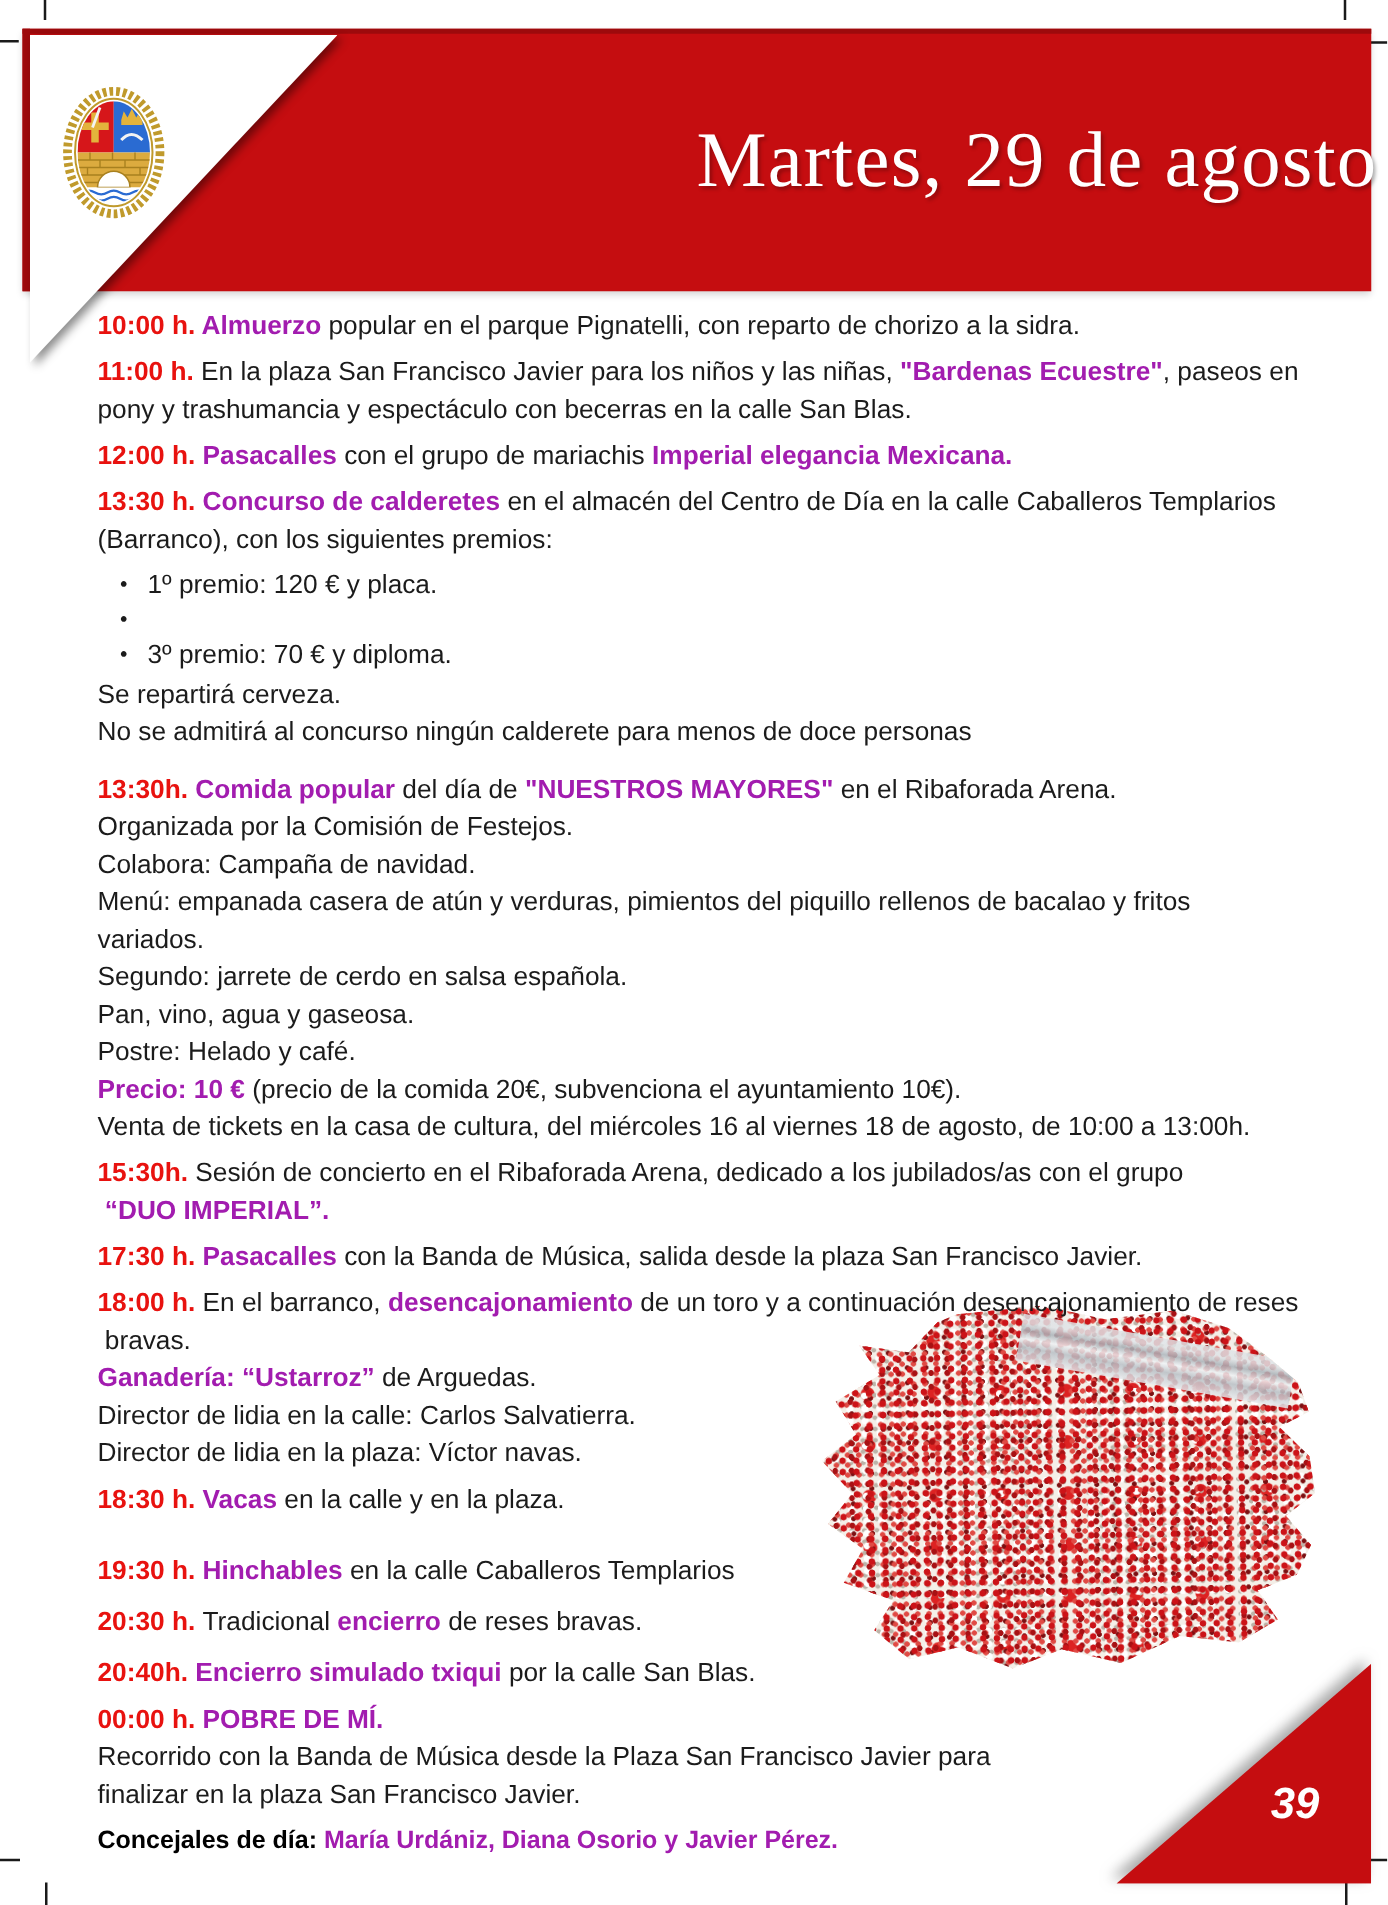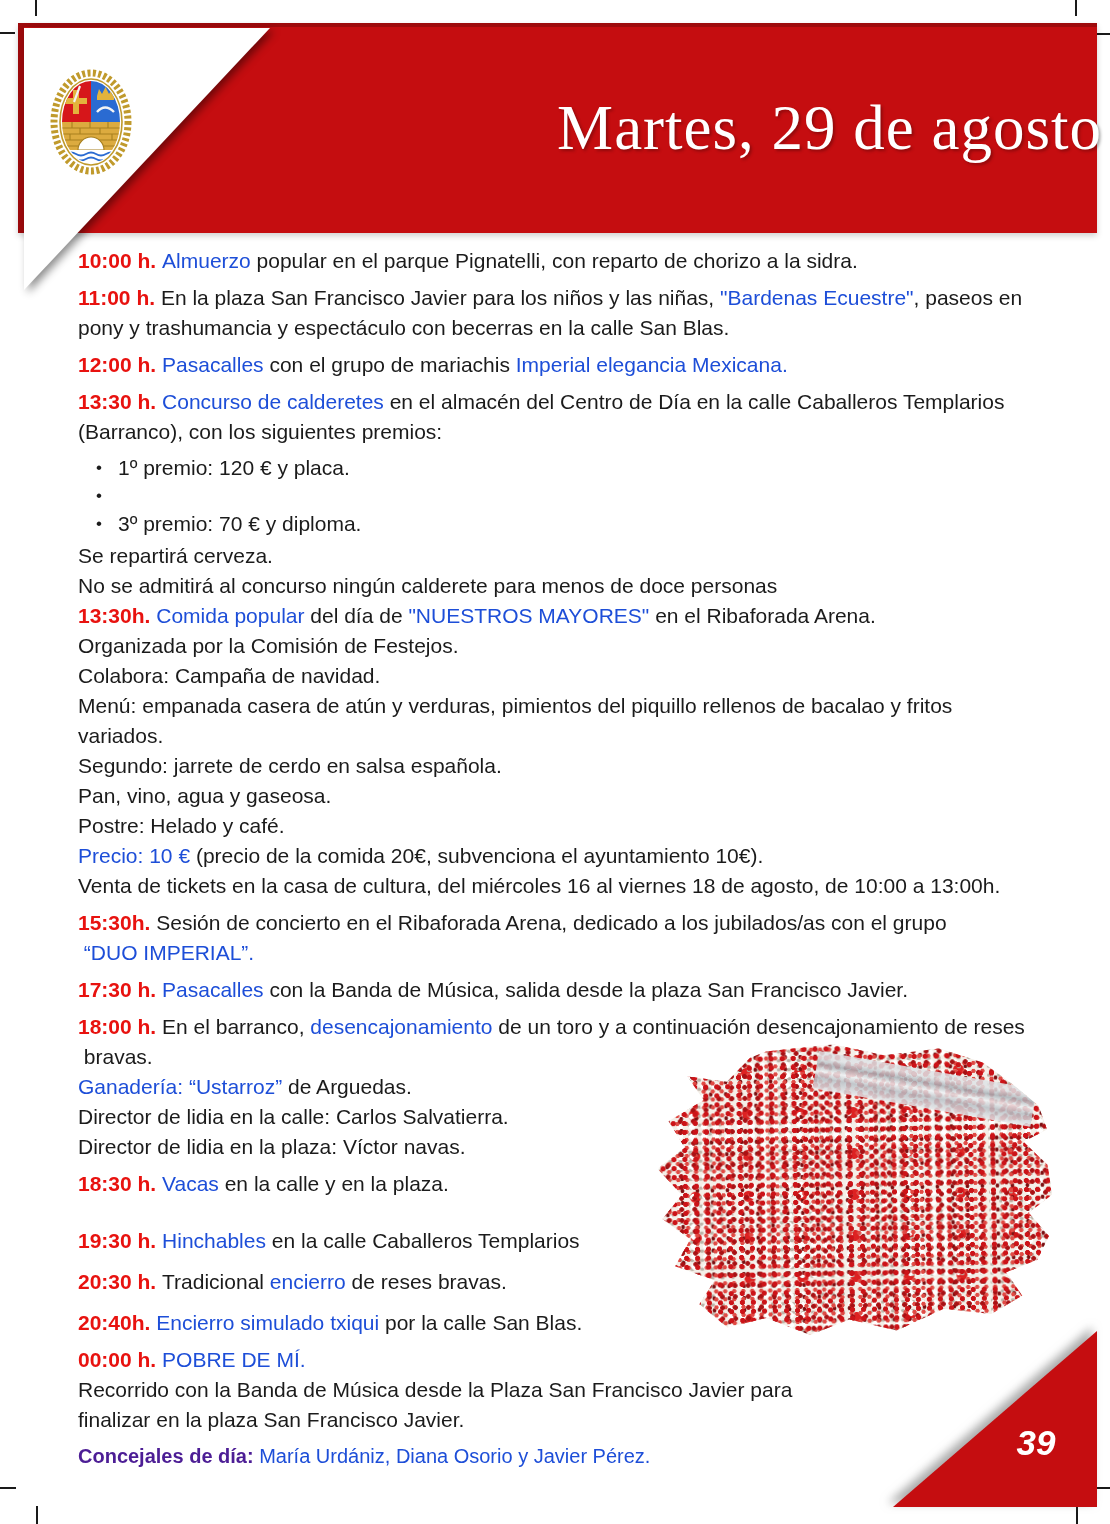--- a/index.html
+++ b/index.html
@@ -25,23 +25,23 @@
   .fold{position:absolute;left:0;top:0;width:100%;height:100%;background:#ffffff;
     clip-path:polygon(0 0,100% 0,0 100%);}
   .crest{position:absolute;left:26px;top:40px;width:82px;height:108px;}
   
   .content{position:absolute;left:78px;top:246px;width:982px;z-index:3;}
   .para{margin:0 0 7px 0;font-size:21px;line-height:30px;white-space:pre-wrap;}
   .bullet-line{margin:0 0 0 18px;font-size:21px;line-height:28px;display:flex;}
   .bullet-group{margin:4px 0 3px 0;}
   .dot{width:22px;color:#1b1b1b;font-size:17px;line-height:28px;}
   .seg-time{color:#e8120f;font-weight:bold;}
-  .seg-bold{font-weight:normal;color:#1d4ed8;}
+  .seg-bold{font-weight:bold;color:#a21caf;}
   .seg-normal{font-weight:normal;}
-  .seg-redbold{color:#4c1d95;font-weight:bold;}
+  .seg-redbold{color:#000000;font-weight:bold;}
   .footer-line{margin-top:6px;font-size:20px;line-height:28px;white-space:pre-wrap;}
   
   .crowd-photo{
     position:absolute;left:658px;top:1044px;width:394px;height:296px;z-index:1;
     transform:rotate(-1deg);
     background-color:#f4efe8;
     background-image:
       radial-gradient(circle,#cc1318 2.4px,transparent 2.9px),
       radial-gradient(circle,#a81114 2.1px,transparent 2.6px),
       radial-gradient(circle,#e04a44 1.9px,transparent 2.4px),
@@ -145,21 +145,21 @@
         </div>
         <div class="bullet-line">
           <span class="dot">•</span>
         </div>
         <div class="bullet-line">
           <span class="dot">•</span>
           <span><span class="seg-normal">3º premio: 70 € y diploma.</span></span>
         </div>
       </div>
       <div class="para" style="margin-bottom: 0px;"><span class="seg-normal">Se repartirá cerveza.</span></div>
-      <div class="para" style="margin-bottom: 0px;"><span class="seg-normal">No se admitirá al concurso ningún calderete para menos de doce personas</span></div>
+      <div class="para" style="margin-bottom: 16px;"><span class="seg-normal">No se admitirá al concurso ningún calderete para menos de doce personas</span></div>
       <div class="para"><span class="seg-time">13:30h. </span><span class="seg-bold">Comida popular</span><span class="seg-normal"> del día de </span><span class="seg-bold">"NUESTROS MAYORES"</span><span class="seg-normal"> en el Ribaforada Arena.
 Organizada por la Comisión de Festejos.
 Colabora: Campaña de navidad.
 Menú: empanada casera de atún y verduras, pimientos del piquillo rellenos de bacalao y fritos
 variados.
 Segundo: jarrete de cerdo en salsa española.
 Pan, vino, agua y gaseosa.
 Postre: Helado y café.
 </span><span class="seg-bold">Precio: 10 €</span><span class="seg-normal"> (precio de la comida 20€, subvenciona el ayuntamiento 10€).
 Venta de tickets en la casa de cultura, del miércoles 16 al viernes 18 de agosto, de 10:00 a 13:00h.</span></div>

